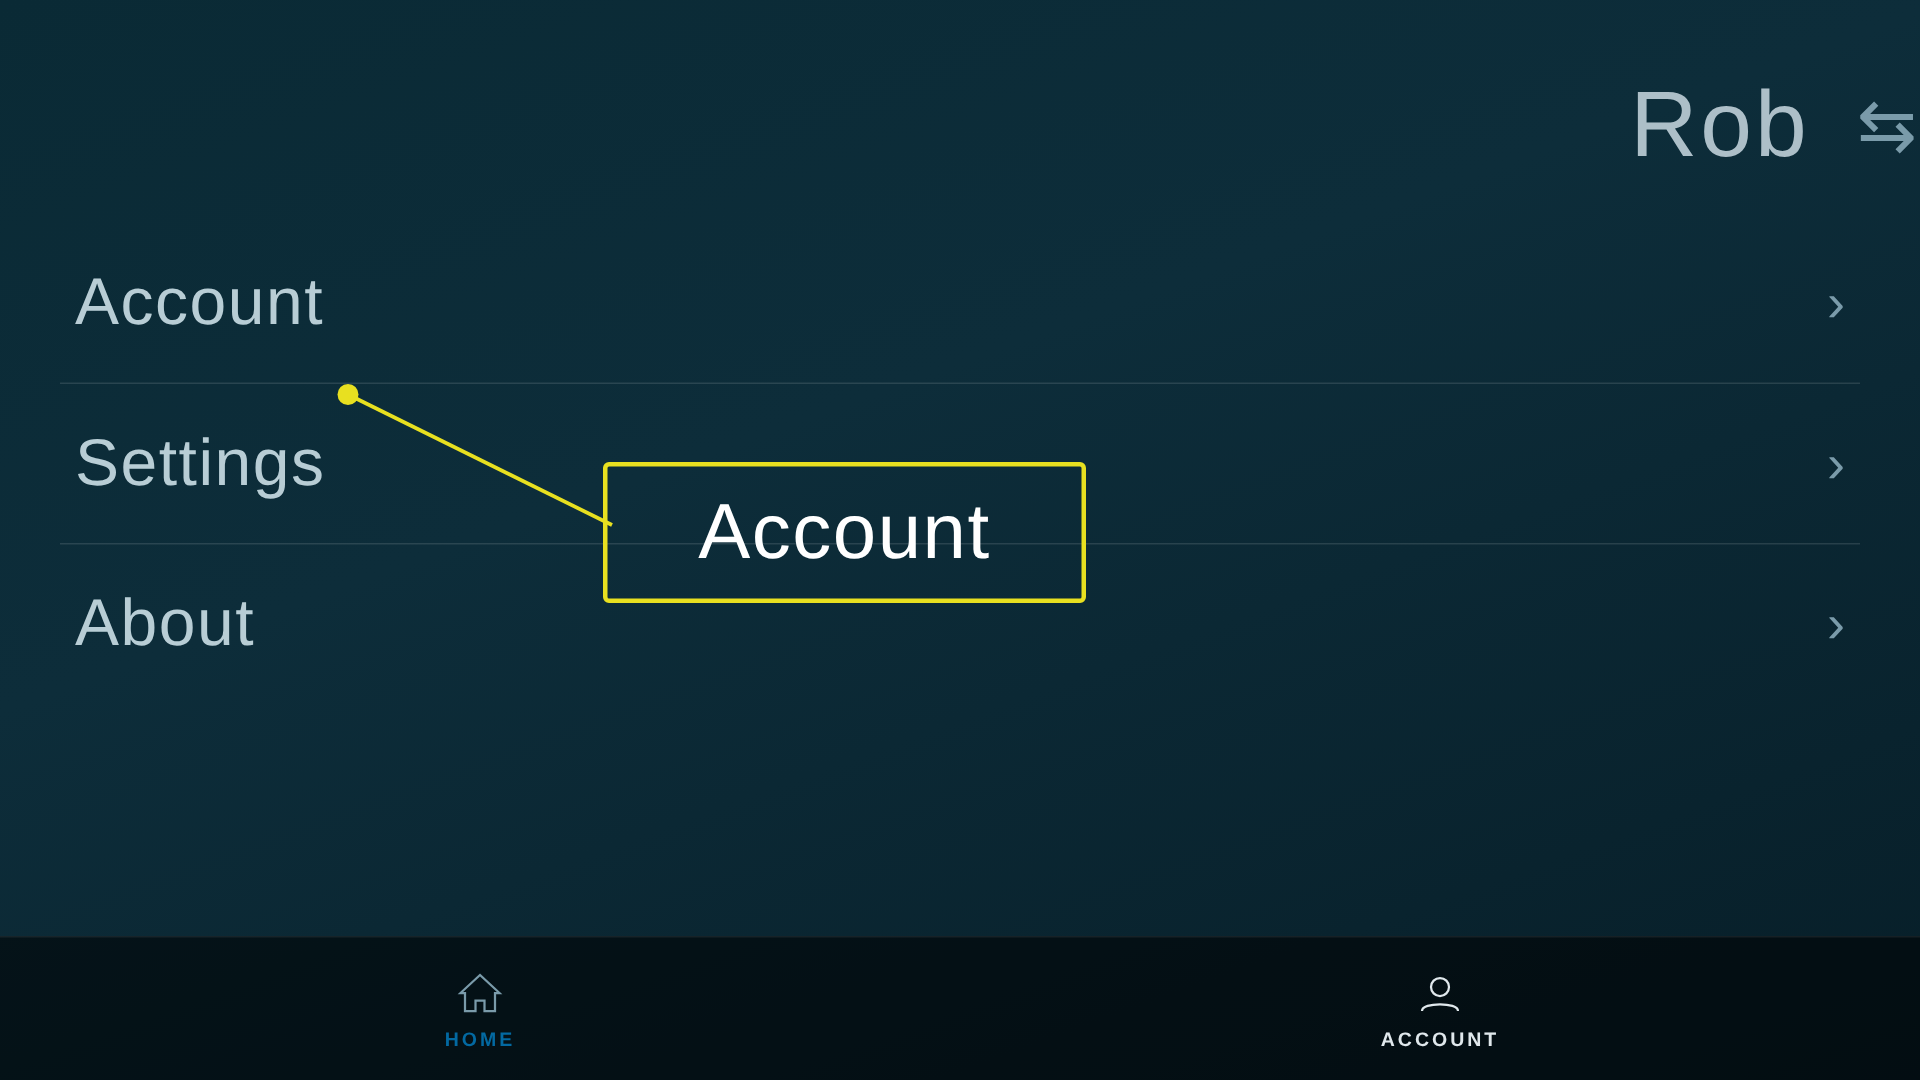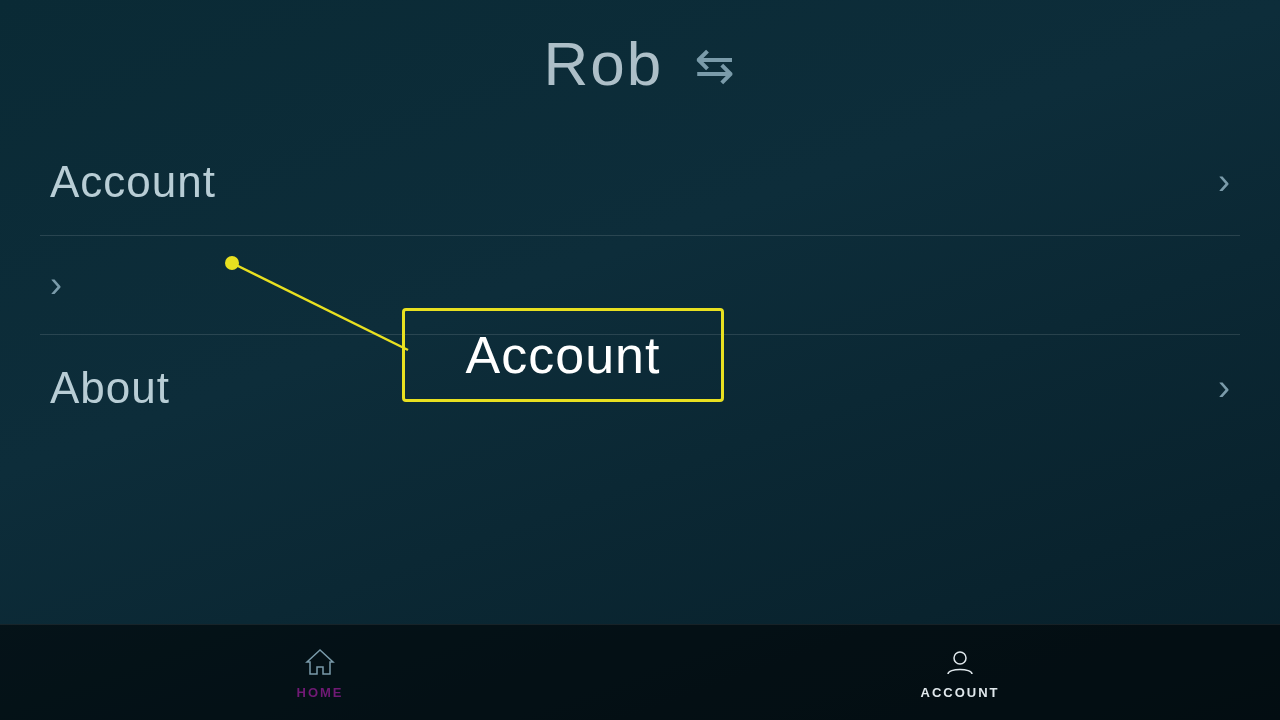--- a/index.html
+++ b/index.html
@@ -9,22 +9,22 @@
       height: 720px;
       background: linear-gradient(160deg, #0a2a35 0%, #0d2d3a 40%, #071e28 100%);
       font-family: 'Helvetica Neue', Helvetica, Arial, sans-serif;
       color: #c8d8dc;
       overflow: hidden;
       position: relative;
     }
 
     
     .header {
-      text-align: center;
-      padding-top: 28px;
+      text-align: right;
+      padding-top: 48px;
       padding-bottom: 30px;
     }
     .header-title {
       font-size: 62px;
       font-weight: 300;
       color: #adbfc8;
       letter-spacing: 2px;
     }
     .switch-icon {
       display: inline-block;
@@ -81,21 +81,21 @@
       flex-direction: column;
       align-items: center;
       gap: 6px;
       cursor: pointer;
       min-width: 120px;
     }
     .nav-label {
       font-size: 13px;
       font-weight: 600;
       letter-spacing: 2px;
-      color: #701a75;
+      color: #0369a1;
       text-transform: uppercase;
     }
     .nav-item.active .nav-label {
       color: #e0e8ec;
     }
 
     
     .home-svg, .mystuff-svg, .account-svg {
       width: 34px;
       height: 34px;
@@ -148,20 +148,21 @@
     <span class="switch-icon">⇆</span>
   </span>
 </div>
 
 <ul class="menu-list">
   <li class="menu-item">
     <span class="menu-item-label">Account</span>
     <span class="chevron">›</span>
   </li>
   <li class="menu-item">
+    <span class="menu-item-label">Settings</span>
     <span class="chevron">›</span>
   </li>
   <li class="menu-item">
     <span class="menu-item-label">About</span>
     <span class="chevron">›</span>
   </li>
 </ul>
 
 <nav class="bottom-nav">
 

